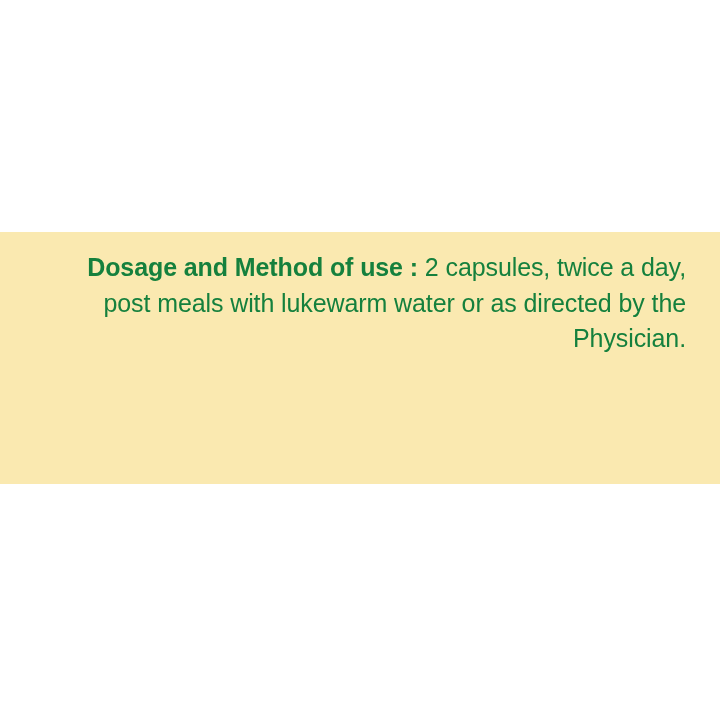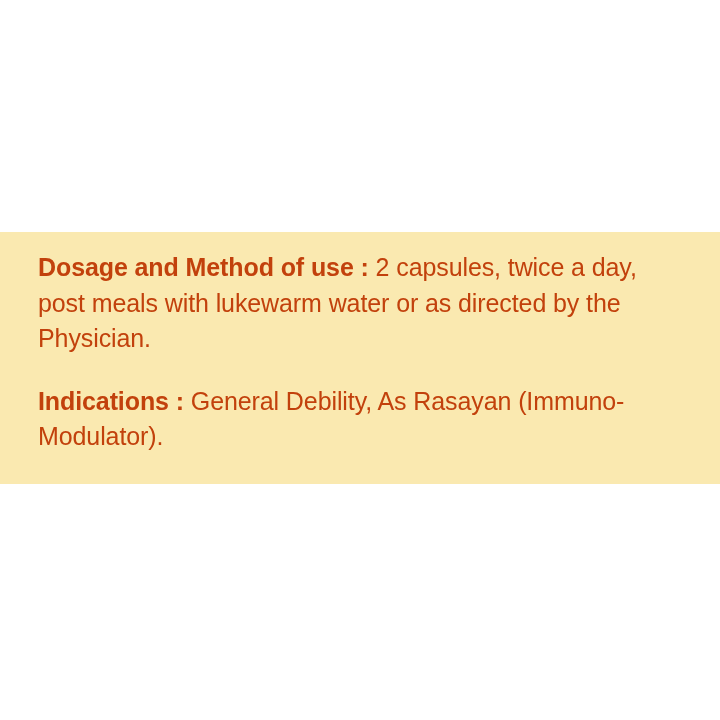--- a/index.html
+++ b/index.html
@@ -24,25 +24,25 @@
     left: 0;
     top: 232px;
     width: 720px;
     height: 252px;
     background: #fae9b0;
     box-sizing: border-box;
     padding: 18px 34px 18px 38px;
   }
   .para {
     margin: 0;
-    color: #c2410c;
+    color: #15803d;
     font-size: 25px;
     line-height: 1.42;
     letter-spacing: -0.1px;
-    text-align: left;
+    text-align: right;
   }
   .para + .para {
     margin-top: 27px;
   }
   .heading {
     font-weight: bold;
   }
   .body-text {
     font-weight: normal;
   }
@@ -50,18 +50,15 @@
 </head>
 <body>
 
 <div class="page">
   <div class="label-panel">
 
     <p class="para">
       <span class="heading">Dosage and Method of use :</span><span class="body-text"> 2 capsules, twice a day, post meals with lukewarm water or as directed by the Physician.</span>
     </p>
 
-    <p class="para">
-      <span class="heading">Indications :</span><span class="body-text"> General Debility, As Rasayan (Immuno-Modulator).</span>
-    </p>
 
   </div>
 </div>
 
 </body></html>

